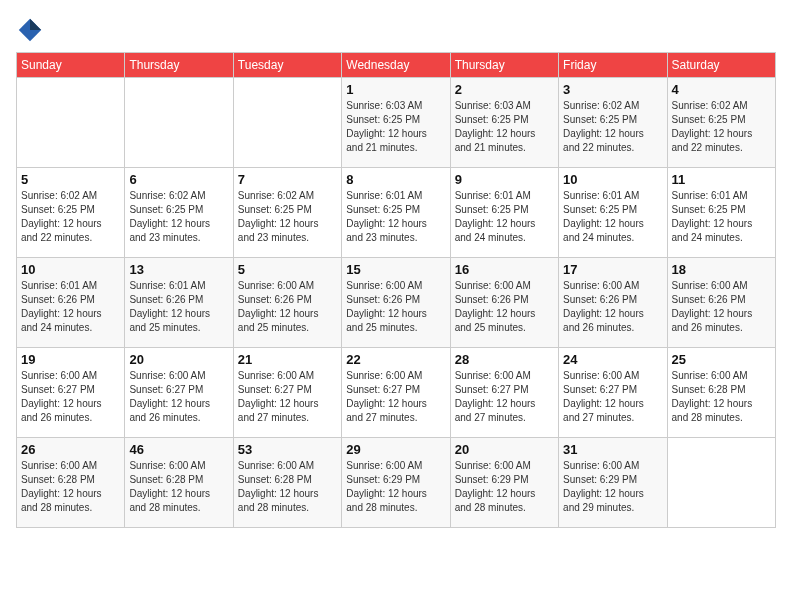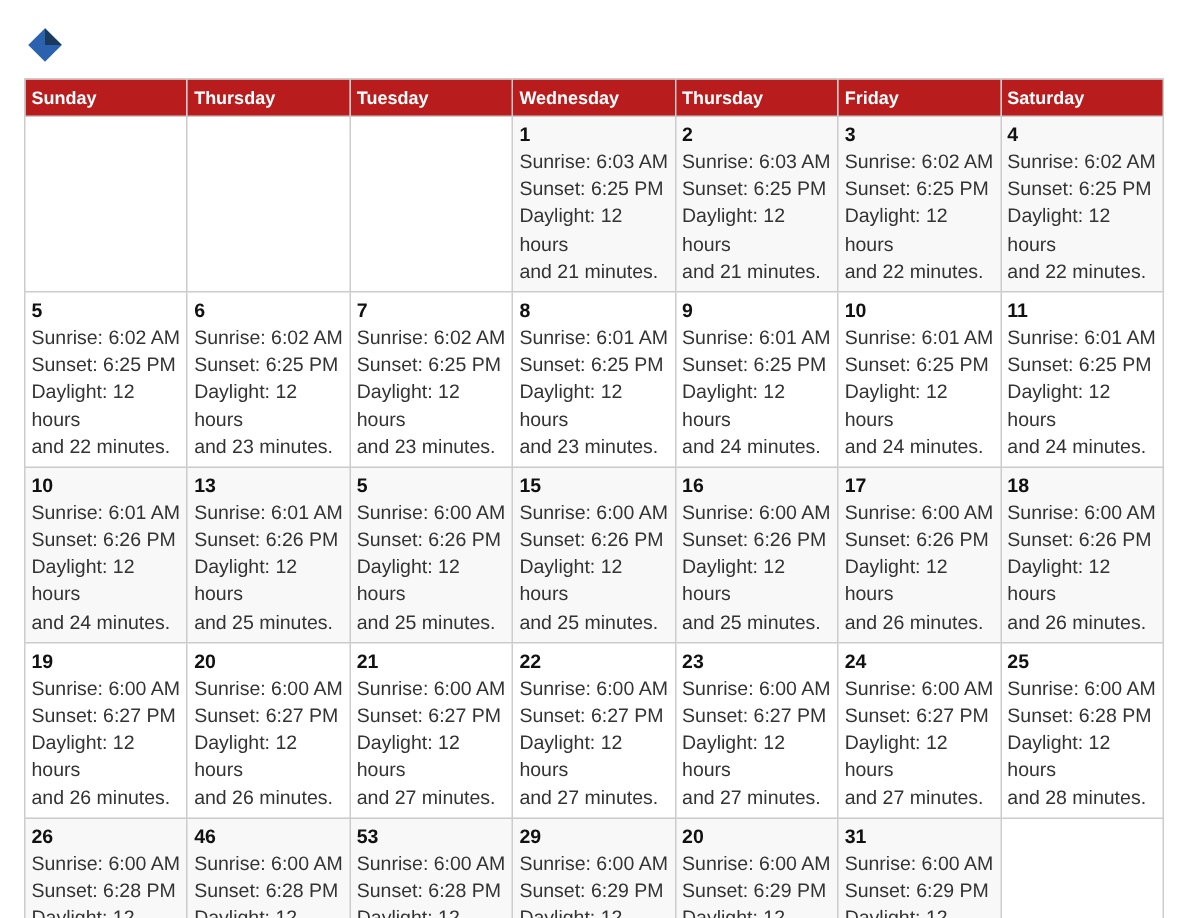--- a/index.html
+++ b/index.html
@@ -45,24 +45,24 @@
     .sub-title {
       font-size: 15px;
       color: #333;
     }
     table {
       width: 100%;
       border-collapse: collapse;
       table-layout: fixed;
     }
     thead tr th {
-      background-color: #b91c1c;
+      background-color: #ef4444;
       color: #fff;
       font-size: 12px;
-      font-weight: bold;
+      font-weight: normal;
       padding: 5px 4px;
       text-align: left;
       border: 1px solid #ccc;
     }
     tbody tr td {
       vertical-align: top;
       border: 1px solid #ccc;
       padding: 4px;
       font-size: 10px;
       color: #222;
@@ -73,21 +73,21 @@
       background: #f8f8f8;
     }
     .day-num {
       font-size: 13px;
       font-weight: bold;
       color: #111;
       display: block;
       margin-bottom: 2px;
     }
     .cell-info {
-      font-size: 13px;
+      font-size: 10px;
       line-height: 1.4;
       color: #333;
     }
     .empty-cell {
       background: #fff !important;
     }
   </style>
 </head>
 <body>
 
@@ -213,21 +213,21 @@
         </td>
         <td>
           <span class="day-num">21</span>
           <div class="cell-info">Sunrise: 6:00 AM<br>Sunset: 6:27 PM<br>Daylight: 12 hours<br>and 27 minutes.</div>
         </td>
         <td>
           <span class="day-num">22</span>
           <div class="cell-info">Sunrise: 6:00 AM<br>Sunset: 6:27 PM<br>Daylight: 12 hours<br>and 27 minutes.</div>
         </td>
         <td>
-          <span class="day-num">23</span>
+          <span class="day-num">28</span>
           <div class="cell-info">Sunrise: 6:00 AM<br>Sunset: 6:27 PM<br>Daylight: 12 hours<br>and 27 minutes.</div>
         </td>
         <td>
           <span class="day-num">24</span>
           <div class="cell-info">Sunrise: 6:00 AM<br>Sunset: 6:27 PM<br>Daylight: 12 hours<br>and 27 minutes.</div>
         </td>
         <td>
           <span class="day-num">25</span>
           <div class="cell-info">Sunrise: 6:00 AM<br>Sunset: 6:28 PM<br>Daylight: 12 hours<br>and 28 minutes.</div>
         </td>

